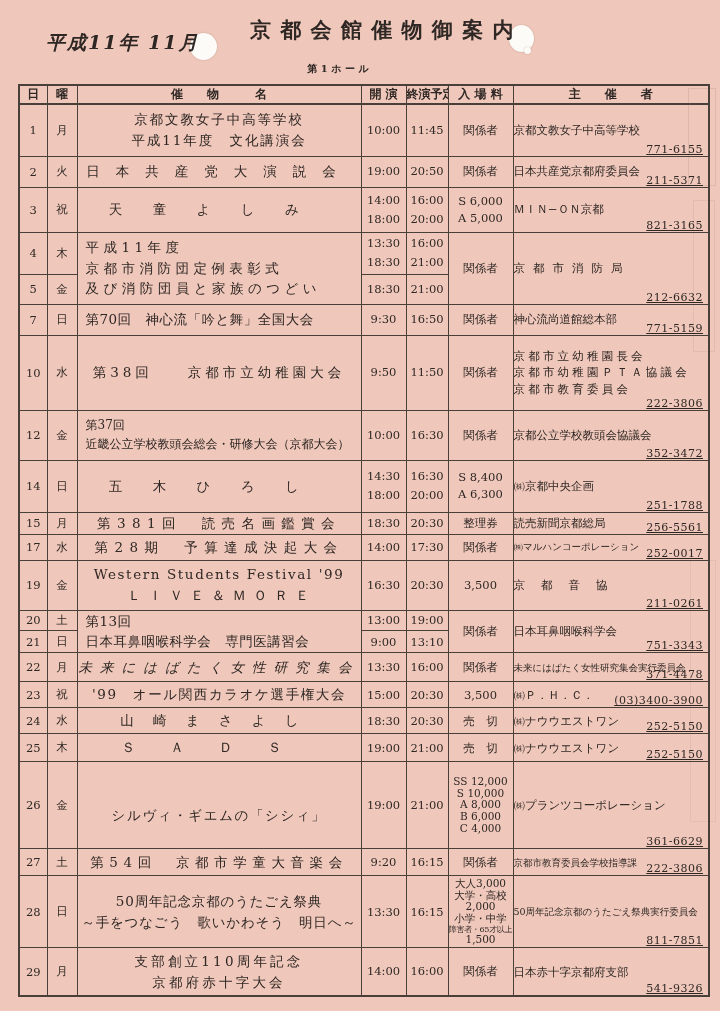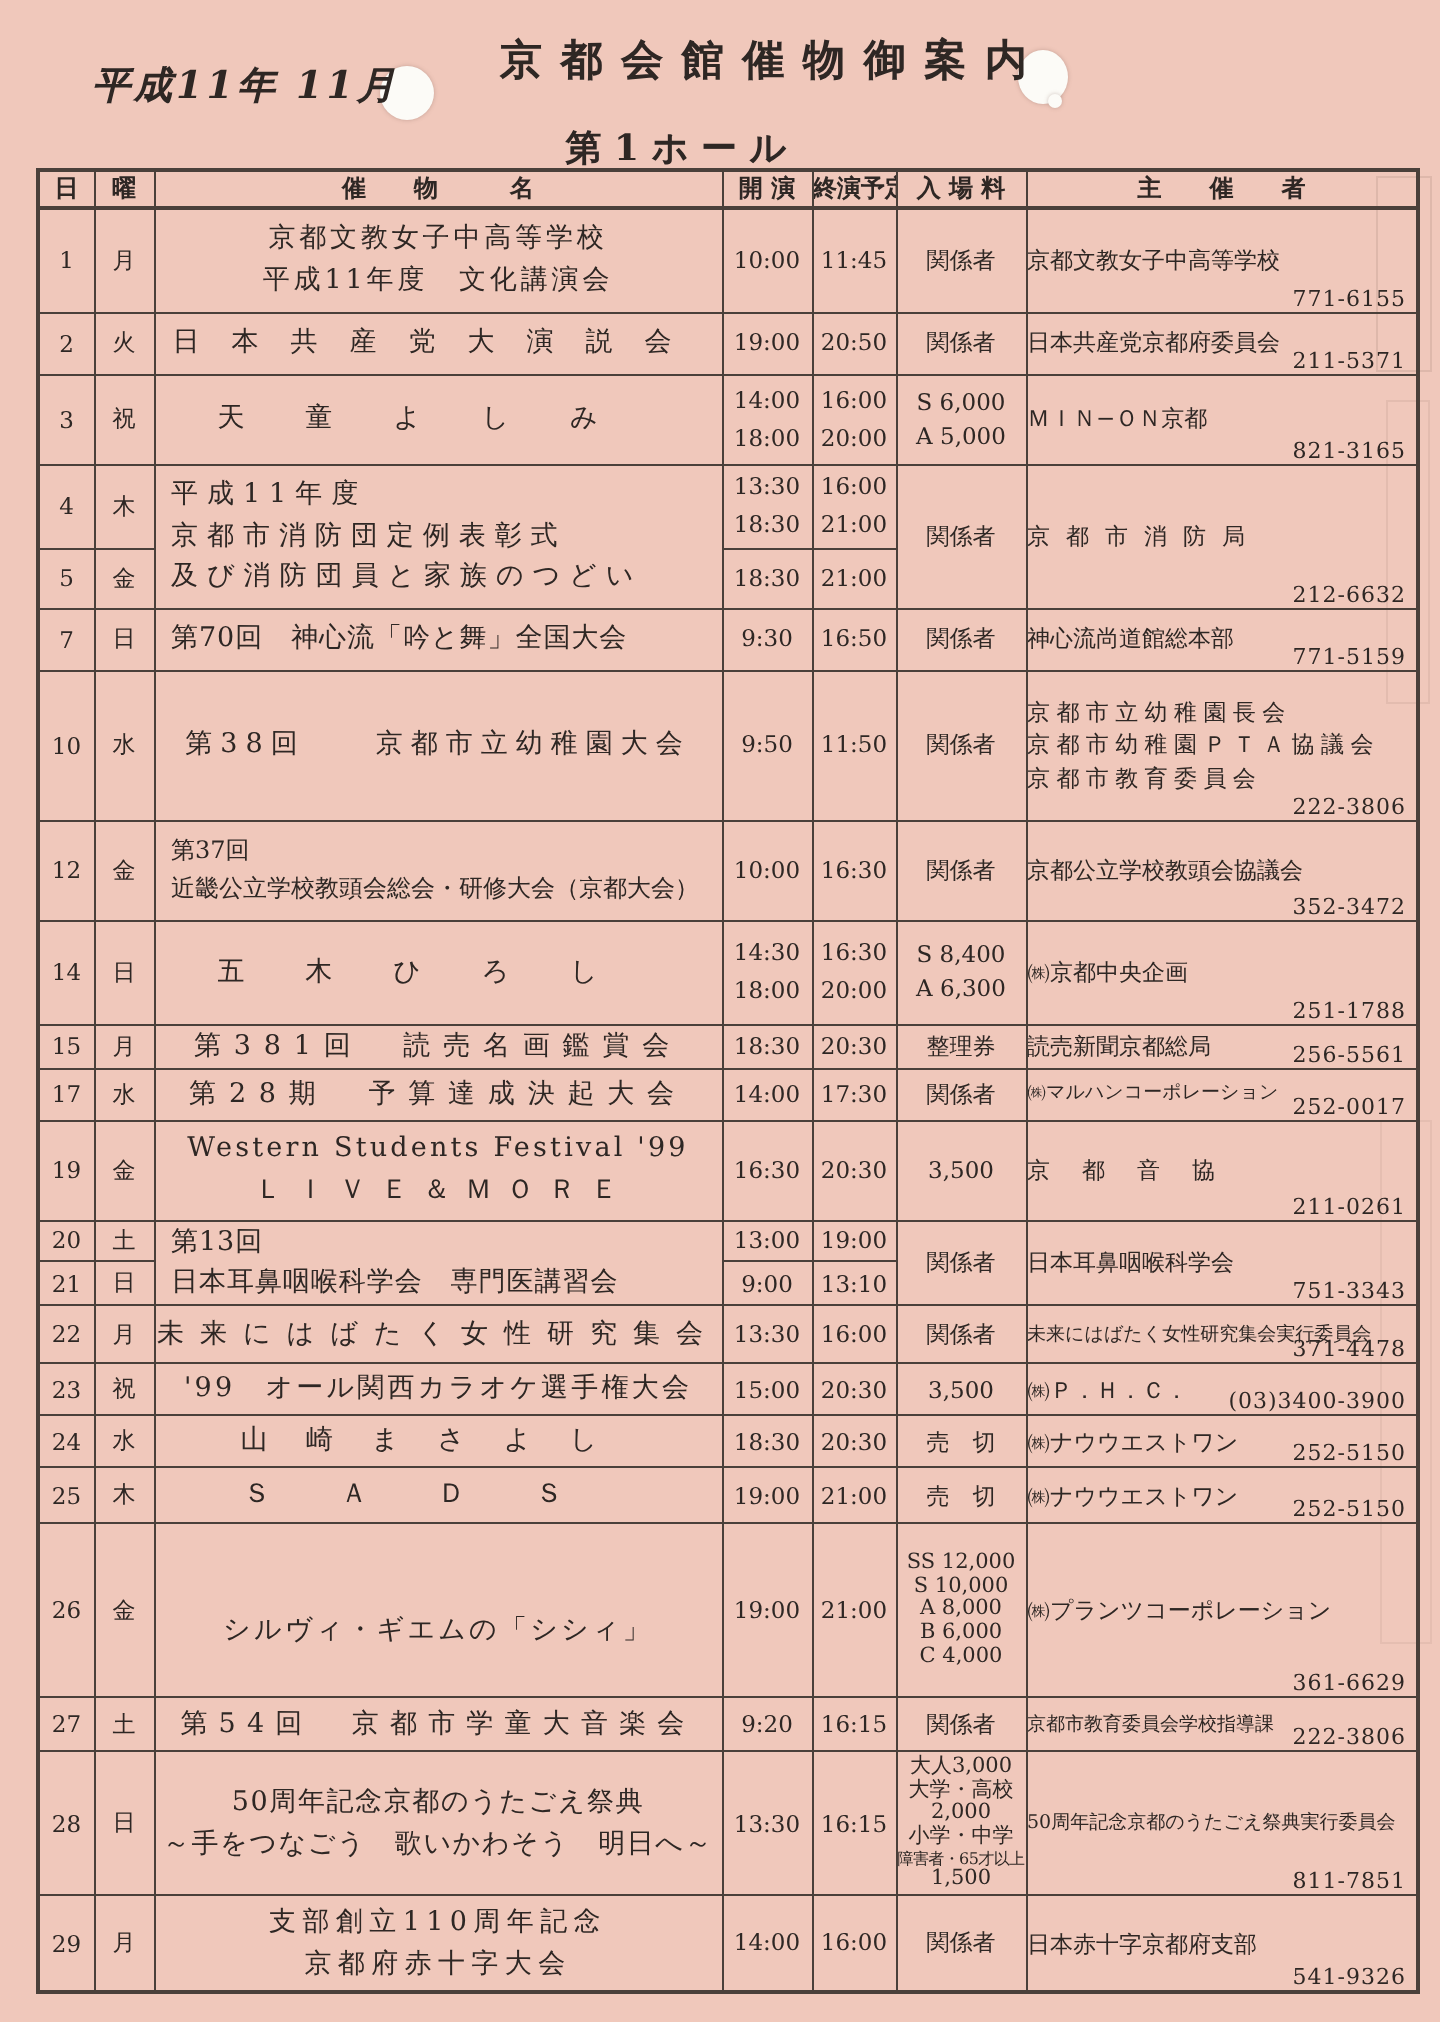--- a/index.html
+++ b/index.html
@@ -15,21 +15,21 @@
     font-size:19px; font-weight:bold; font-style:italic; letter-spacing:2px;
     white-space:nowrap;
   }
   .title-main {
     position:absolute; left:250px; top:16px;
     font-size:21px; font-weight:bold; letter-spacing:1px;
     white-space:nowrap;
   }
   .subtitle {
     position:absolute; left:0; top:62px; width:676px; text-align:center;
-    font-size:18px; font-weight:bold; white-space:nowrap;
+    font-size:10px; font-weight:bold; white-space:nowrap;
   }
   
   .hole { position:absolute; background:#fcfbf7; border-radius:50%; box-shadow:0 0 2px rgba(120,90,80,.35); }
   .hole-1 { left:190px; top:33px; width:27px; height:27px; }
   .hole-2 { left:509px; top:25px; width:25px; height:27px; }
   .hole-2b{ left:524px; top:47px; width:7px; height:7px; }
   
   .ghost { position:absolute; border:1px solid rgba(99,72,60,.12); pointer-events:none; }
   .g1 { left:688px; top:88px;  width:26px; height:96px; }
   .g2 { left:693px; top:200px; width:20px; height:150px; border-color:rgba(99,72,60,.09); }
@@ -55,21 +55,21 @@
   .t-line { font-size:11.5px; line-height:1.1; padding:3px 0; white-space:nowrap; }
   .c-fee { text-align:center; vertical-align:middle; padding:1px 0; }
   .fee-line { font-size:11.5px; line-height:1.45; white-space:nowrap; }
   .fee-small .fee-line { font-size:10.5px; line-height:1.13; }
   .fee-tiny { font-size:8px !important; letter-spacing:-.3px; }
   .c-org { vertical-align:middle; position:relative; padding:2px 6px 11px 8px; }
   .org-line { font-size:11.5px; line-height:1.4; white-space:nowrap; }
   .org-small .org-line { font-size:9.5px; }
   .org-phone {
     position:absolute; right:5px; bottom:0px;
-    font-size:11px; letter-spacing:.5px; white-space:nowrap;
+    font-size:11px; letter-spacing:.5px; white-space:nowrap;text-decoration:underline;
   }
 </style>
 </head>
 <body>
 
 <div class="hole hole-1"></div>
 <div class="hole hole-2"></div>
 <div class="hole hole-2b"></div>
 
 <div class="ghost g1"></div>
@@ -423,21 +423,21 @@
           <div class="t-line">9:00</div>
         </td>
         <td class="c-time">
           <div class="t-line">13:10</div>
         </td>
       </tr>
       <tr style="height: 29px;">
         <td class="c-day">22</td>
         <td class="c-day">月</td>
         <td class="c-event" rowspan="1">
-          <div class="ev-wrap align-center" style="letter-spacing: 0.5em;">
+          <div class="ev-wrap align-center" style="letter-spacing: 0.5em; font-style: italic;">
             <div class="ev-line">未来にはばたく女性研究集会</div>
           </div>
         </td>
         <td class="c-time">
           <div class="t-line">13:30</div>
         </td>
         <td class="c-time">
           <div class="t-line">16:00</div>
         </td>
         <td class="c-fee" rowspan="1">

